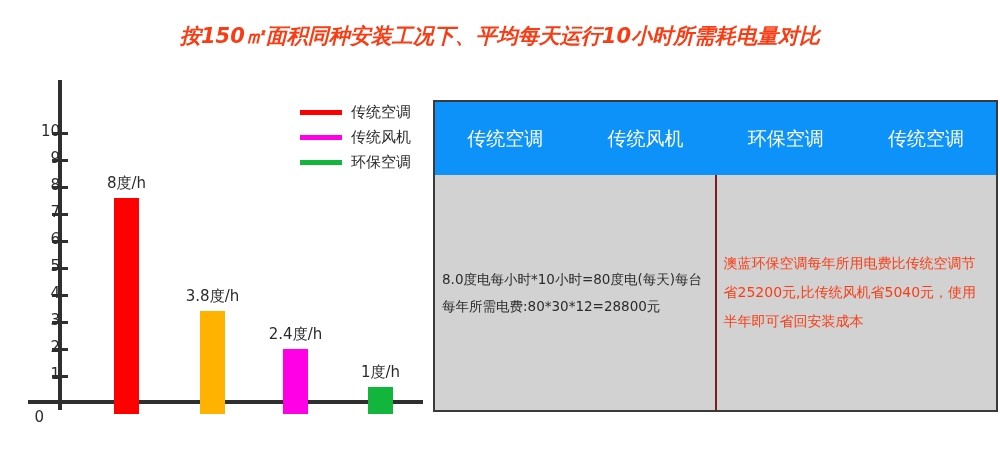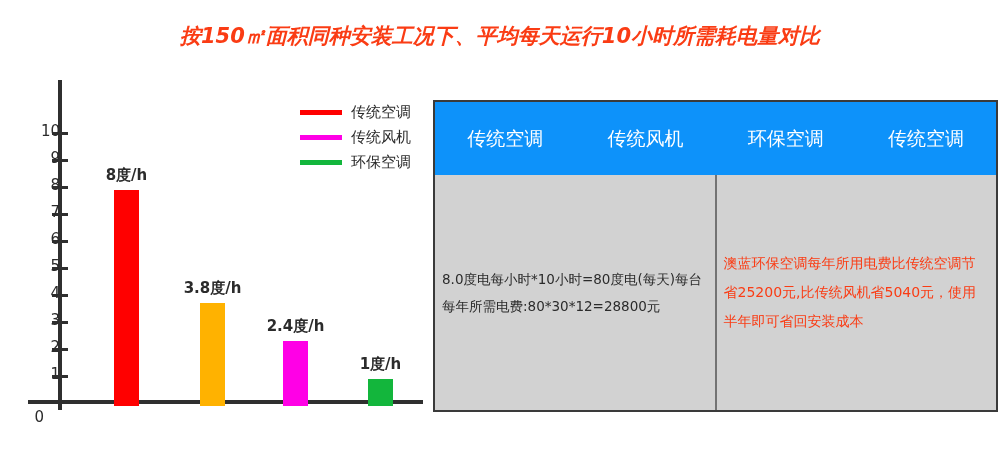--- a/index.html
+++ b/index.html
@@ -86,24 +86,23 @@
   }
 
   
   .bar {
     position: absolute;
     bottom: 0;
   }
   #plot-area {
     position: absolute;
     left: 62px;
-    top: 4px;
+    top: 12px;
     width: 360px;
     height: 322px;
-    font-weight: bold;
   }
   .bar-value-label {
     position: absolute;
     font-size: 15px;
     color: #2b2b2b;
     white-space: nowrap;
     text-align: center;
   }
 
   
@@ -157,21 +156,21 @@
     font-size: 19px;
     white-space: nowrap;
   }
   #table-body-row {
     display: flex;
     flex: 1 1 auto;
     background: #d2d2d2;
   }
   .td-cell {
     flex: 1 1 0;
-    border-left: 2px solid #737373;
+    border-left: 2px solid #7f1d1d;
     display: flex;
     align-items: center;
     justify-content: center;
     padding: 4px 7px;
     box-sizing: border-box;
   }
   .td-cell:first-child { border-left: none; border-radius: 21px; }
   .cell-text {
     font-size: 13.5px;
     line-height: 2.0;

